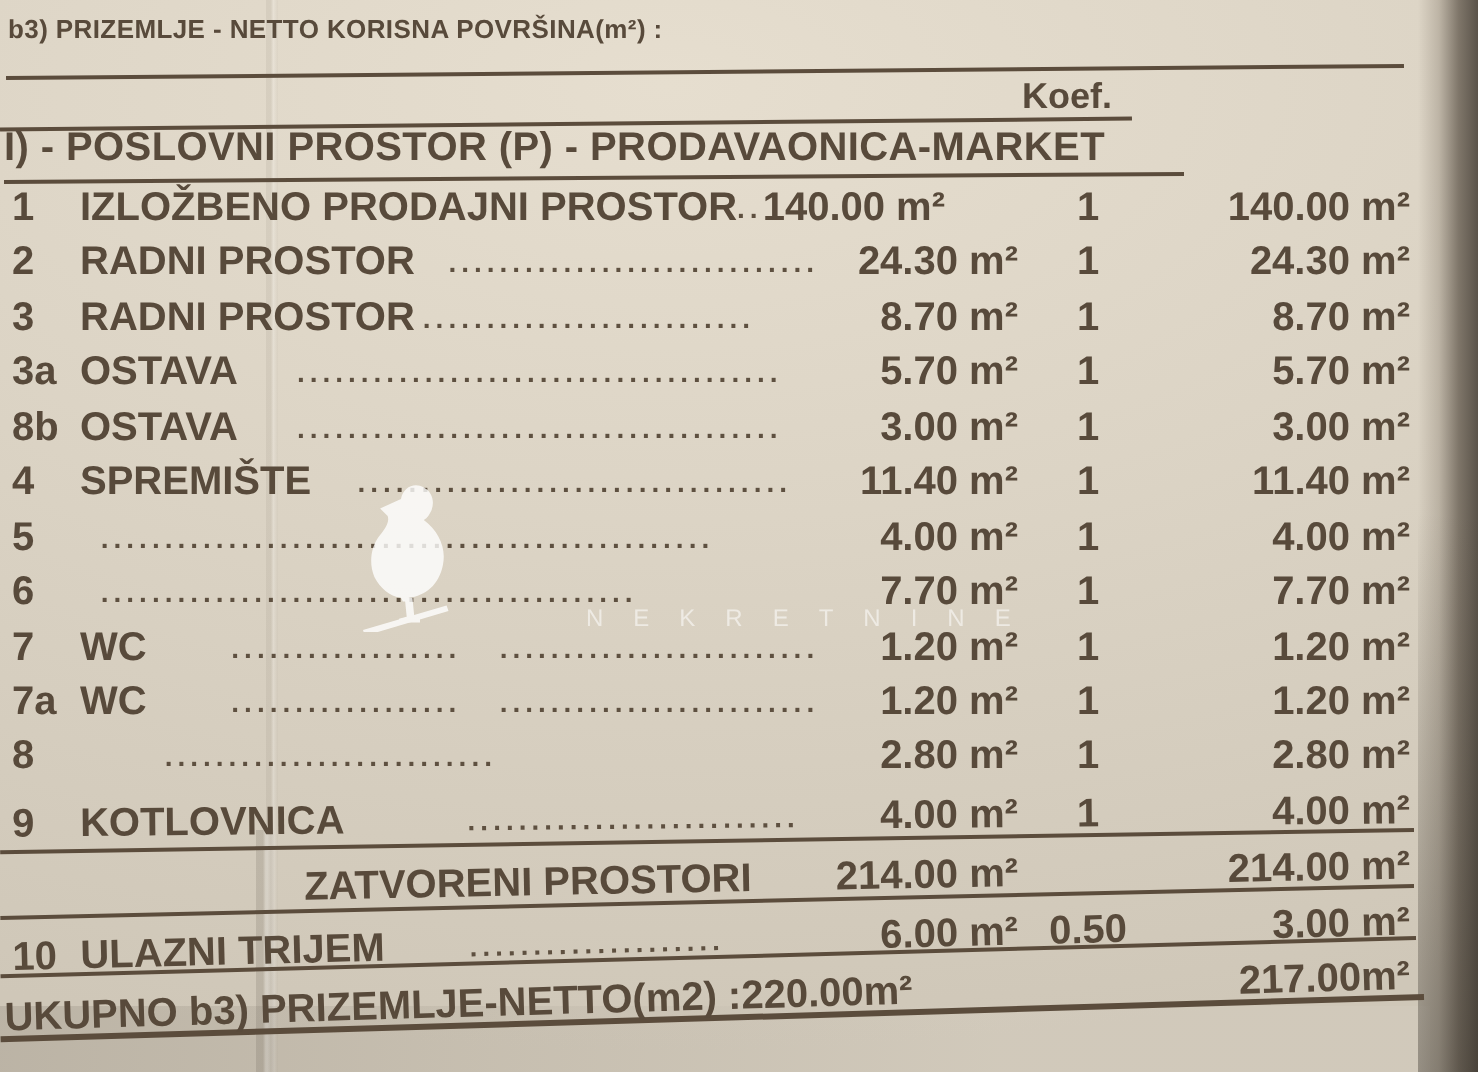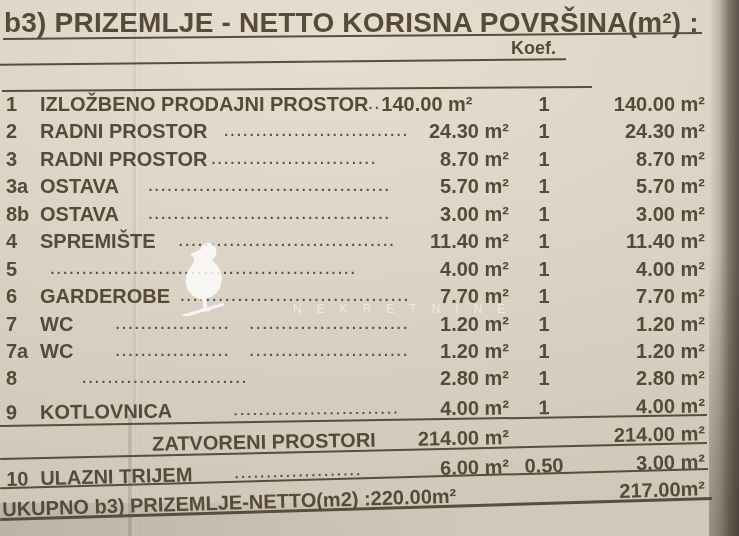--- a/index.html
+++ b/index.html
@@ -16,21 +16,21 @@
   .crease-low{position:absolute;left:128px;width:9px;top:415px;bottom:0;pointer-events:none;
     background:linear-gradient(90deg, rgba(60,52,42,.14) 0 38%, rgba(255,255,255,.30) 60%, rgba(60,52,42,.05) 100%);}
   .below-shade{position:absolute;left:0;right:24px;top:503px;bottom:0;pointer-events:none;
     background:linear-gradient(90deg, rgba(70,62,52,.14), rgba(70,62,52,.06) 35%, rgba(255,255,255,.04) 70%);}
   .edge{position:absolute;right:0;top:0;bottom:0;width:30px;pointer-events:none;
     background:linear-gradient(90deg, rgba(140,130,116,0) 0%, rgba(150,140,126,.45) 35%, rgba(110,101,89,.85) 68%, rgba(86,79,70,.97) 100%);}
   .edge-low{position:absolute;right:0;bottom:0;width:30px;height:280px;pointer-events:none;
     background:linear-gradient(180deg, rgba(40,35,28,0), rgba(40,35,28,.35));}
 
   
-  .doc-title{position:absolute;left:4px;top:7px;font-size:28px;font-weight:bold;letter-spacing:.2px;white-space:nowrap;}
+  .doc-title{position:absolute;left:4px;top:7px;font-size:13px;font-weight:bold;letter-spacing:.2px;white-space:nowrap;}
   .koef-header{position:absolute;left:511px;top:38px;font-size:18px;font-weight:bold;}
   .section-heading{position:absolute;left:2px;top:63px;font-size:20px;font-weight:bold;letter-spacing:.2px;white-space:nowrap;}
 
   
   .hr{position:absolute;height:2px;background:#5b4c3c;}
   .hr-title{left:3px;top:35px;width:699px;transform:rotate(-.5deg);}
   .hr-koef{left:0;top:61px;width:566px;transform:rotate(-.55deg);}
   .hr-sec{left:2px;top:88px;width:590px;transform:rotate(-.4deg);}
   .hr-zat-top{left:0;top:414px;width:707px;transform:rotate(-.9deg);transform-origin:right center;}
   .hr-zat-bot{left:0;top:442px;width:707px;transform:rotate(-1.3deg);transform-origin:right center;}
@@ -72,20 +72,21 @@
 <div id="stage">
 
   <div class="crease"></div>
   <div class="crease-low"></div>
   <div class="below-shade"></div>
   <div class="edge"></div>
   <div class="edge-low"></div>
 
   <div class="doc-title">b3) PRIZEMLJE - NETTO KORISNA POVRŠINA(m²) :</div>
   <div class="koef-header">Koef.</div>
+  <div class="section-heading">I) - POSLOVNI PROSTOR (P) - PRODAVAONICA-MARKET</div>
 
   <div class="hr hr-title"></div>
   <div class="hr hr-koef"></div>
   <div class="hr hr-sec"></div>
   <div class="hr hr-zat-top"></div>
   <div class="hr hr-zat-bot"></div>
   <div class="hr hr-10"></div>
   <div class="hr hr-uk"></div>
 
   <div class="rows">
@@ -139,21 +140,20 @@
     </div>
       <div class="row row-5">
       <span class="num">5</span>
       <span class="dots"> ................................................</span>
       <span class="area">4.00 m²</span>
       <span class="koef">1</span>
       <span class="total">4.00 m²</span>
     </div>
       <div class="row row-6">
       <span class="num">6</span>
-      <span class="label">GARDEROBE</span>
       <span class="dots"> ..........................................</span>
       <span class="area">7.70 m²</span>
       <span class="koef">1</span>
       <span class="total">7.70 m²</span>
     </div>
       <div class="row row-7">
       <span class="num">7</span>
       <span class="label">WC</span>
       <span class="dots">      ..................   ..........................</span>
       <span class="area">1.20 m²</span>

